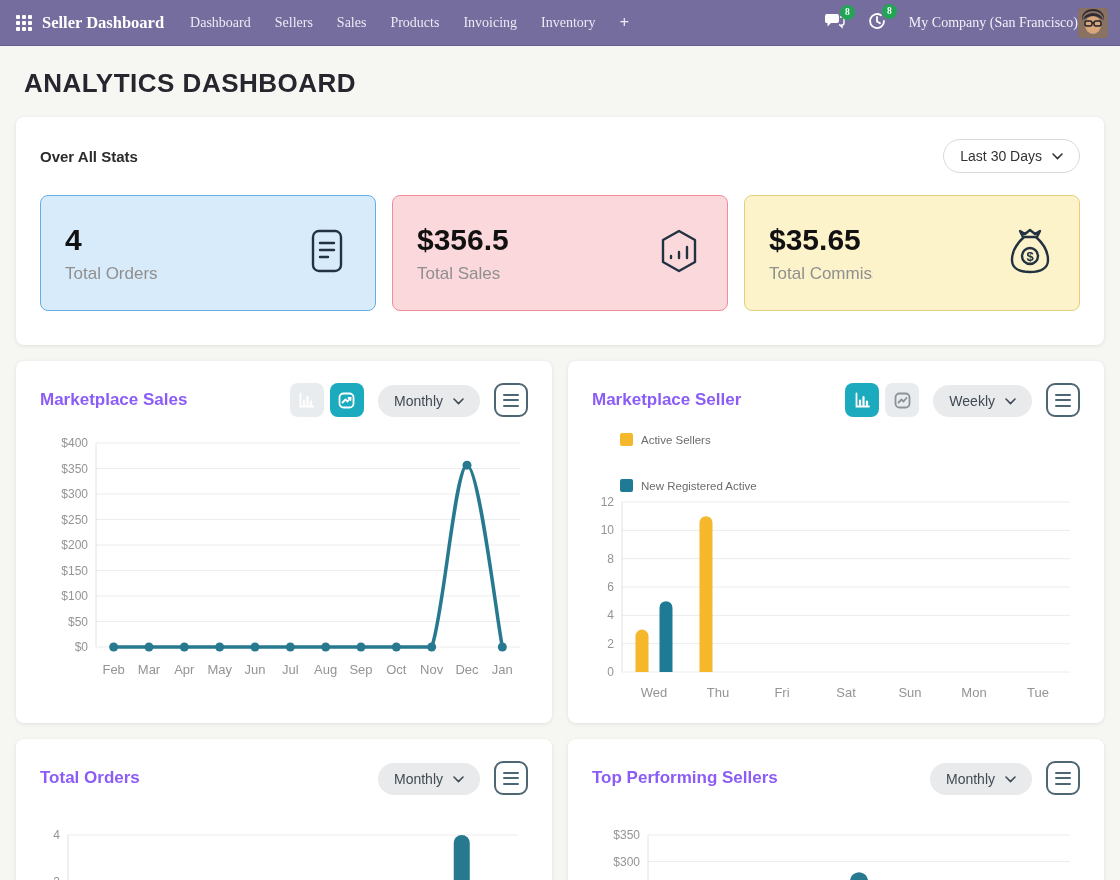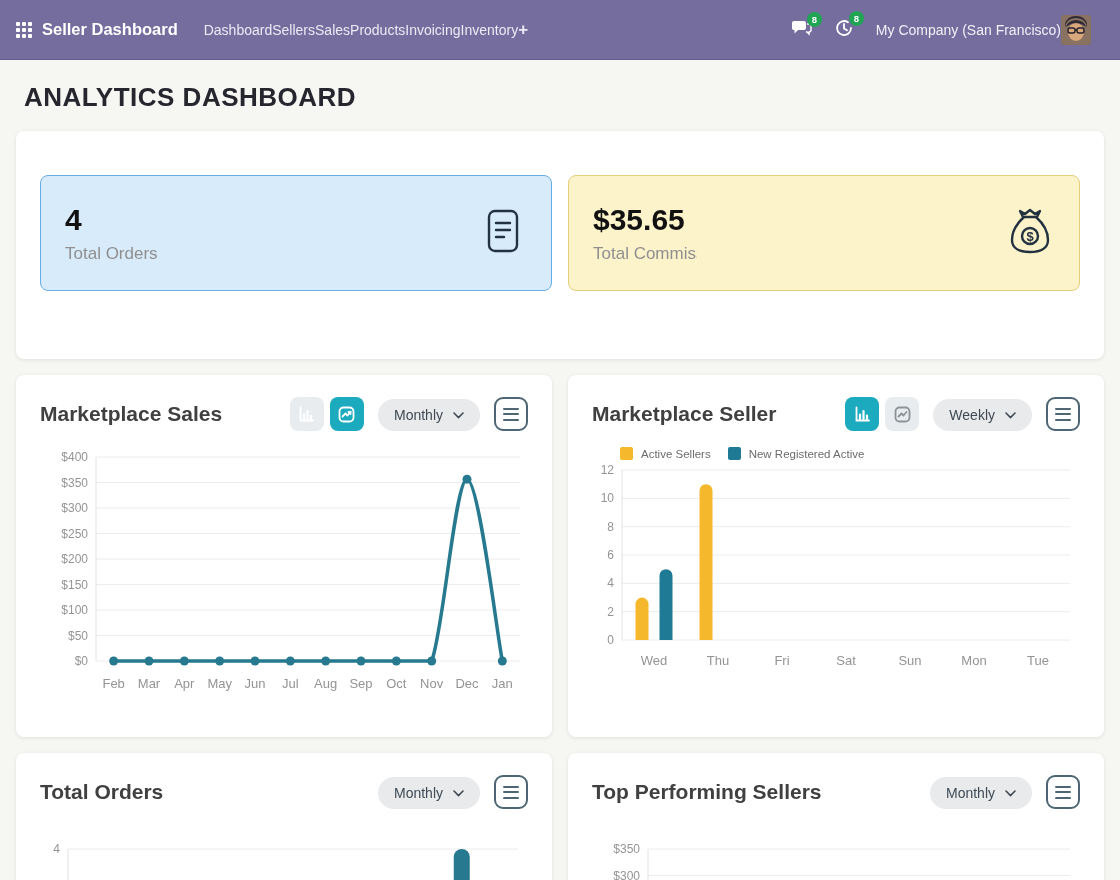--- a/index.html
+++ b/index.html
@@ -4,31 +4,32 @@
 <style>
   * { box-sizing: border-box; margin: 0; padding: 0; }
   html, body { width: 1120px; height: 880px; overflow: hidden; }
   body {
     font-family: "Liberation Sans", sans-serif;
     background: #f6f6f3;
     color: #222;
   }
   
   .navbar {
-    height: 60px;
+    height: 46px;
     background: var(--nav-bg, #756d9e);
     display: flex; align-items: center; justify-content: space-between;
-    padding: 0 29px 0 10px;
+    padding: 0 12px 0 10px;
     border-bottom: 1px solid #665d8f;
+    font-family: Liberation Serif, serif;
   }
   .nav-left, .nav-right { display: flex; align-items: center; }
   .grid-icon { display: inline-grid; grid-template-columns: repeat(3, 4px); gap: 2px; margin: 0 10px 0 6px; cursor: pointer; }
   .grid-icon i { width: 4px; height: 4px; background: #fff; border-radius: 1px; }
   .brand { color: #fff; font-size: 16.5px; font-weight: 700; margin-right: 26px; cursor: pointer; }
-  .nav-item { color: #eceaf4; font-size: 14px; cursor: pointer; white-space: nowrap; }
+  .nav-item { color: #eceaf4; font-size: 14px; margin-right: 24px; cursor: pointer; white-space: nowrap; }
   .nav-item.add { font-size: 17px; font-weight: 700; margin-right: 0; }
   .nav-ico-wrap { position: relative; margin-right: 22px; cursor: pointer; }
   .nav-badge {
     position: absolute; top: -7px; right: -10px;
     background: var(--badge-green, #21a453); color: #fff;
     font-size: 9.5px; font-weight: 700;
     min-width: 15px; height: 15px; border-radius: 8px;
     display: flex; align-items: center; justify-content: center; padding: 0 3px;
   }
   .company { color: #f2f0f8; font-size: 14px; cursor: pointer; white-space: nowrap; }
@@ -39,21 +40,21 @@
     color: #26262e; margin: 22px 24px 18px 24px; text-transform: uppercase;
   }
   
   .card {
     background: #fff; border-radius: 8px;
     box-shadow: 0 1px 4px rgba(0,0,0,.09);
     margin: 0 16px; padding: 22px 24px;
   }
   .card-header { display: flex; align-items: center; justify-content: space-between; }
   .card-header h2 { font-size: 15px; font-weight: 700; color: #2b2b2b; }
-  .card-header h3 { font-size: 21px; font-weight: 700; color: #404040; }
+  .card-header h3 { font-size: 17px; font-weight: 700; color: #8b5cf6; }
   .header-controls { display: flex; align-items: flex-end; gap: 14px; }
   
   .pill {
     display: inline-flex; align-items: center; gap: 10px;
     font-size: 14px; color: #3f4a54; cursor: pointer;
     border-radius: 18px; padding: 8px 16px; border: none; background: #e9eaec;
     font-family: "Liberation Sans", sans-serif;
   }
   .pill.outline { background: #fff; border: 1px solid #d9d9d9; color: #333; }
   .chev { width: 11px; height: 7px; }
@@ -81,21 +82,21 @@
   .stat-text { width: 104px; overflow: hidden; white-space: nowrap; }
   .stat-value { font-size: 30px; font-weight: 800; color: #111; margin-bottom: 7px; }
   .stat-label { font-size: 17px; color: #8f8f8f; }
   .stat-icon { flex: 0 0 auto; }
   
   .grid2 { display: flex; gap: 16px; margin: 16px; }
   .grid2 .card { flex: 1; margin: 0; }
   .panel-tall { height: 362px; }
   .panel-bottom { height: 400px; }
   .chart { margin-top: 14px; }
-  .chart-legend { display: flex; gap: 17px; margin: 16px 0 2px 28px; }
+  .chart-legend { display: flex; gap: 33px; margin: 16px 0 2px 28px; flex-direction: column; }
   .chart-legend .li { display: flex; align-items: center; gap: 8px; font-size: 11.5px; color: #6c6c6c; }
   .chart-legend .sw { width: 13px; height: 13px; border-radius: 2px; display: inline-block; }
   svg text { font-family: "Liberation Sans", sans-serif; }
 </style>
 </head>
 <body>
 
 <nav class="navbar">
   <div class="nav-left">
     <span class="grid-icon">
@@ -144,30 +145,51 @@
         <rect x="16" y="13" width="7" height="5" rx="2" fill="none" stroke="#23202a" stroke-width="1.4"></rect>
         <path d="M14,15 h2" stroke="#23202a" stroke-width="1.4"></path>
       </svg>
     </span>
   </div>
 </nav>
 
 <h1 class="page-title">ANALYTICS DASHBOARD</h1>
 
 <section class="card overall">
+  <div class="card-header">
+    <h2>Over All Stats</h2>
+    <button class="pill outline">
+      <span>Last 30 Days</span>
+      <svg class="chev" viewBox="0 0 11 7">
+          <path d="M1,1 L5.5,5.5 L10,1" fill="none" stroke="#333" stroke-width="1.6" stroke-linecap="round"></path>
+        </svg>
+    </button>
+  </div>
   <div class="stat-row">
     <div class="stat-card" style="background: rgb(216, 235, 250); border-color: rgb(102, 174, 227);">
       <div class="stat-text">
         <div class="stat-value">4</div>
         <div class="stat-label">Total Orders</div>
       </div>
       <span class="stat-icon">
         <svg width="44" height="46" viewBox="0 0 44 46" fill="none" stroke="#233240" stroke-width="2.4" stroke-linecap="round">
           <rect x="8" y="3" width="28" height="40" rx="6"></rect>
           <path d="M15 15 h14 M15 22 h14 M15 29 h8"></path>
+        </svg>
+      </span>
+    </div>
+    <div class="stat-card" style="background: rgb(251, 216, 220); border-color: rgb(239, 142, 151);">
+      <div class="stat-text">
+        <div class="stat-value">$356.5</div>
+        <div class="stat-label">Total Sales</div>
+      </div>
+      <span class="stat-icon">
+        <svg width="44" height="46" viewBox="0 0 44 46" fill="none" stroke="#233240" stroke-width="2.4" stroke-linecap="round" stroke-linejoin="round">
+          <path d="M22 3 L38 12 V34 L22 43 L6 34 V12 Z"></path>
+          <path d="M14 28 v2 M22 24 v6 M30 19 v11"></path>
         </svg>
       </span>
     </div>
     <div class="stat-card" style="background: rgb(253, 243, 203); border-color: rgb(227, 207, 121);">
       <div class="stat-text">
         <div class="stat-value">$35.65</div>
         <div class="stat-label">Total Commission</div>
       </div>
       <span class="stat-icon">
         <svg width="46" height="48" viewBox="0 0 46 48" fill="none" stroke="#233240" stroke-width="2.4" stroke-linecap="round" stroke-linejoin="round">

